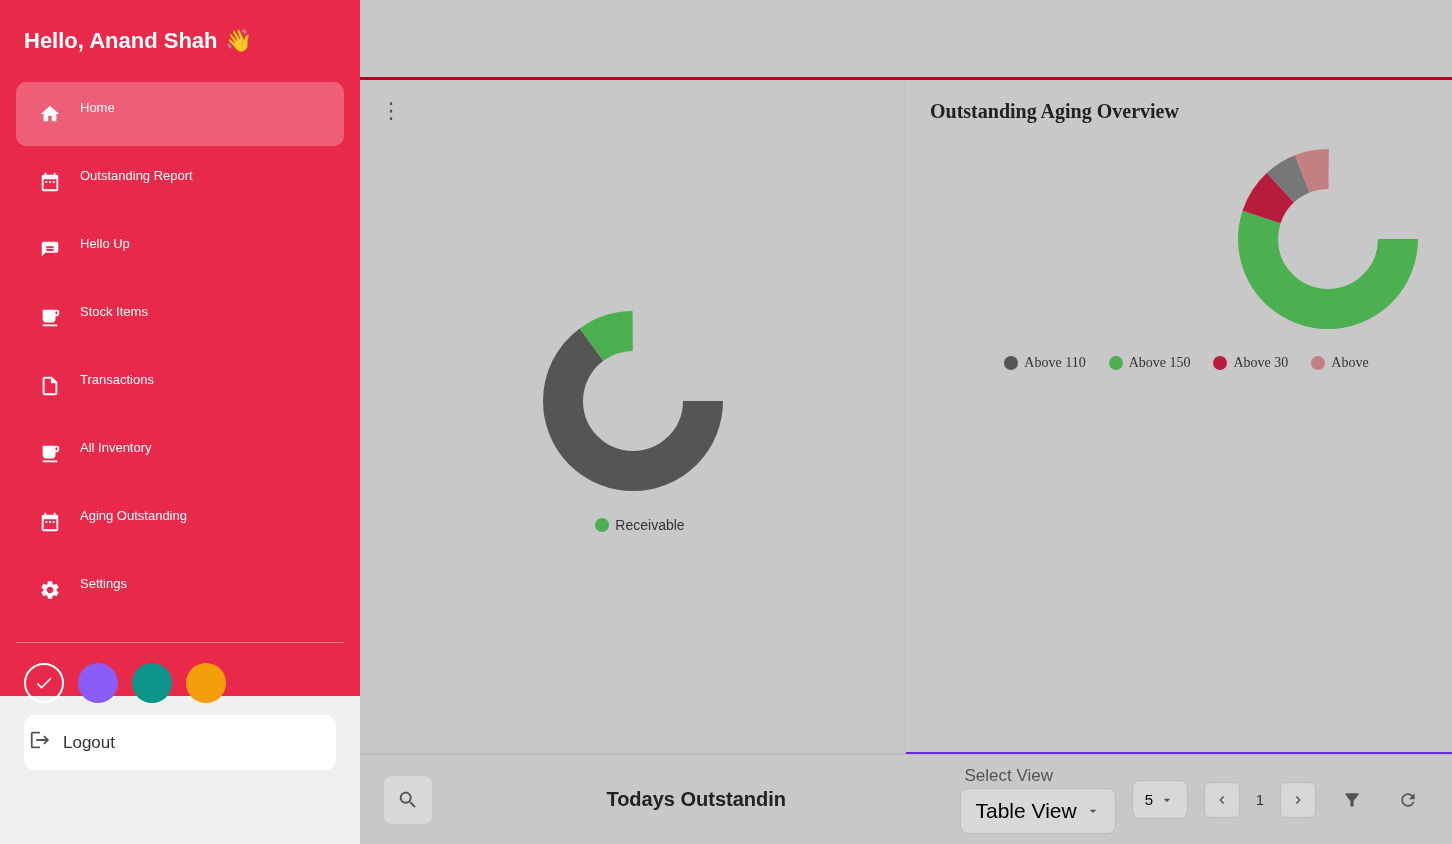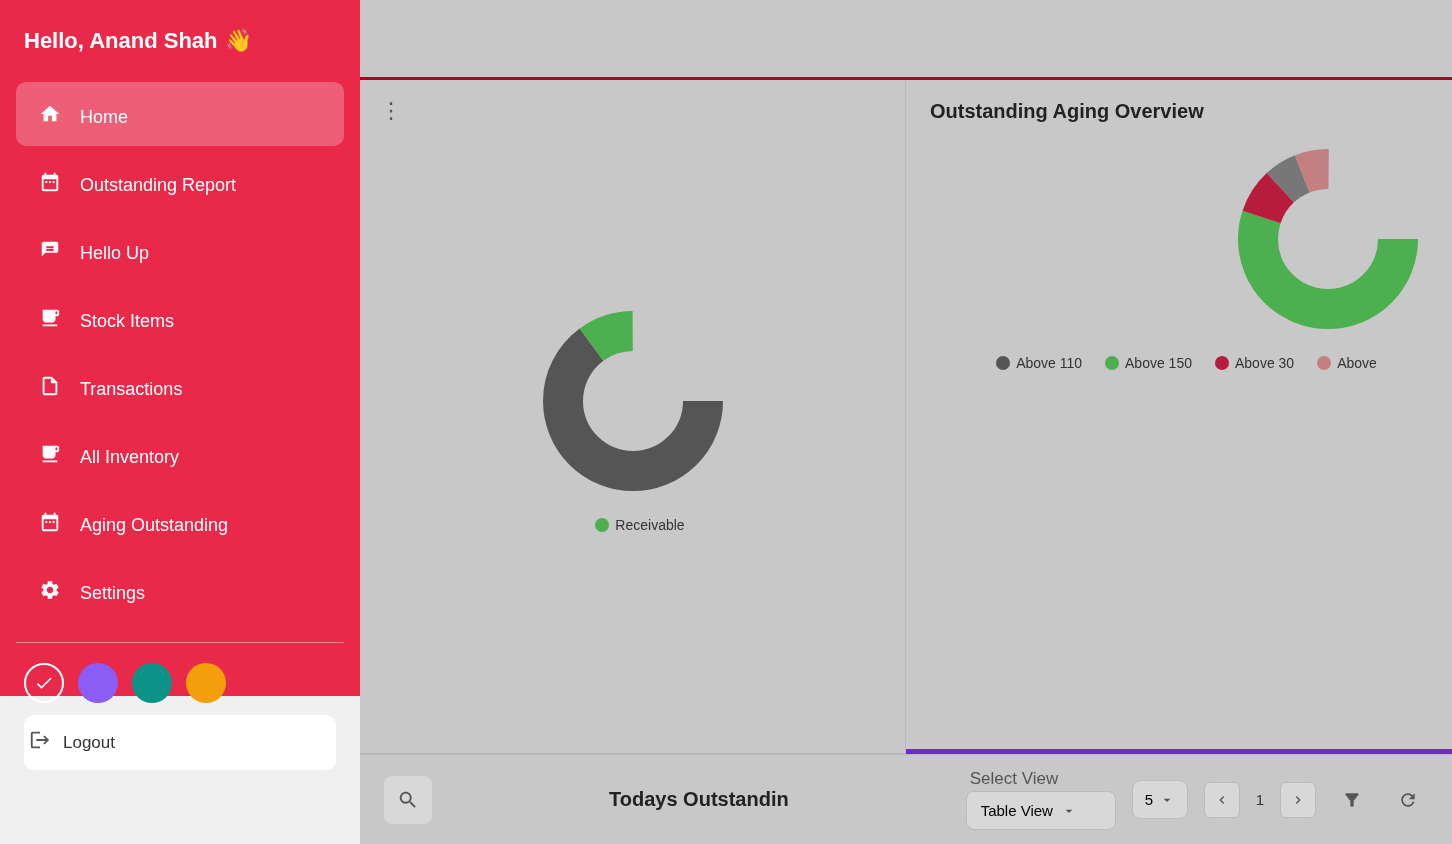--- a/index.html
+++ b/index.html
@@ -26,25 +26,25 @@
     }
     .sidebar-header .wave {
       font-size: 22px;
     }
     .nav-items {
       flex: 1;
       padding: 8px 16px;
     }
     .nav-item {
       display: flex;
-      align-items: flex-end;
+      align-items: flex-start;
       gap: 16px;
       padding: 18px 20px;
       color: white;
-      font-size: 18px;
+      font-size: 13px;
       font-weight: 500;
       border-radius: 10px;
       cursor: pointer;
       margin-bottom: 4px;
     }
     .nav-item.active {
       background: rgba(255,255,255,0.25);
     }
     .nav-icon {
       width: 28px;
@@ -142,22 +142,23 @@
     }
     .chart-panel-left {
       border-right: 1px solid #bbb;
       border-bottom: 1px solid #bbb;
       display: flex;
       flex-direction: column;
       align-items: center;
       justify-content: center;
     }
     .chart-panel-right {
-      border-bottom: 5px solid #6d28d9;
+      border-bottom: 2px solid #6d28d9;
       padding: 20px 24px;
+      font-family: Liberation Serif, serif;
     }
     .chart-title {
       font-size: 20px;
       font-weight: 600;
       color: #222;
       margin-bottom: 16px;
       align-self: flex-start;
     }
     .chart-legend {
       display: flex;
@@ -227,21 +228,21 @@
       padding-left: 4px;
     }
     .select-view-btn {
       display: flex;
       align-items: center;
       gap: 8px;
       padding: 10px 14px;
       background: #d8d8d8;
       border: 1px solid #bbb;
       border-radius: 8px;
-      font-size: 15px;
+      font-size: 21px;
       cursor: pointer;
       min-width: 150px;
     }
     .per-page-btn {
       display: flex;
       align-items: center;
       gap: 6px;
       padding: 10px 12px;
       background: #d8d8d8;
       border: 1px solid #bbb;

